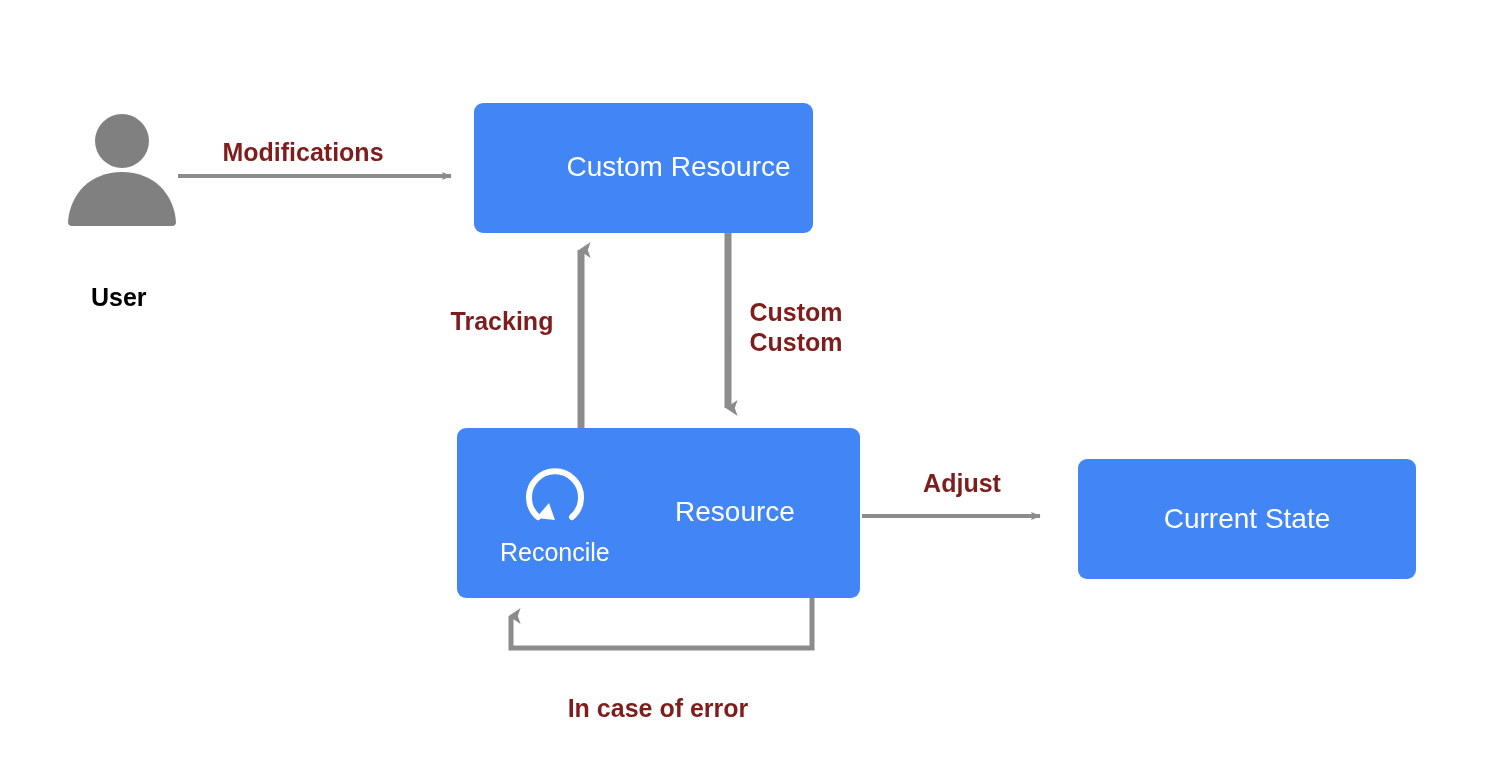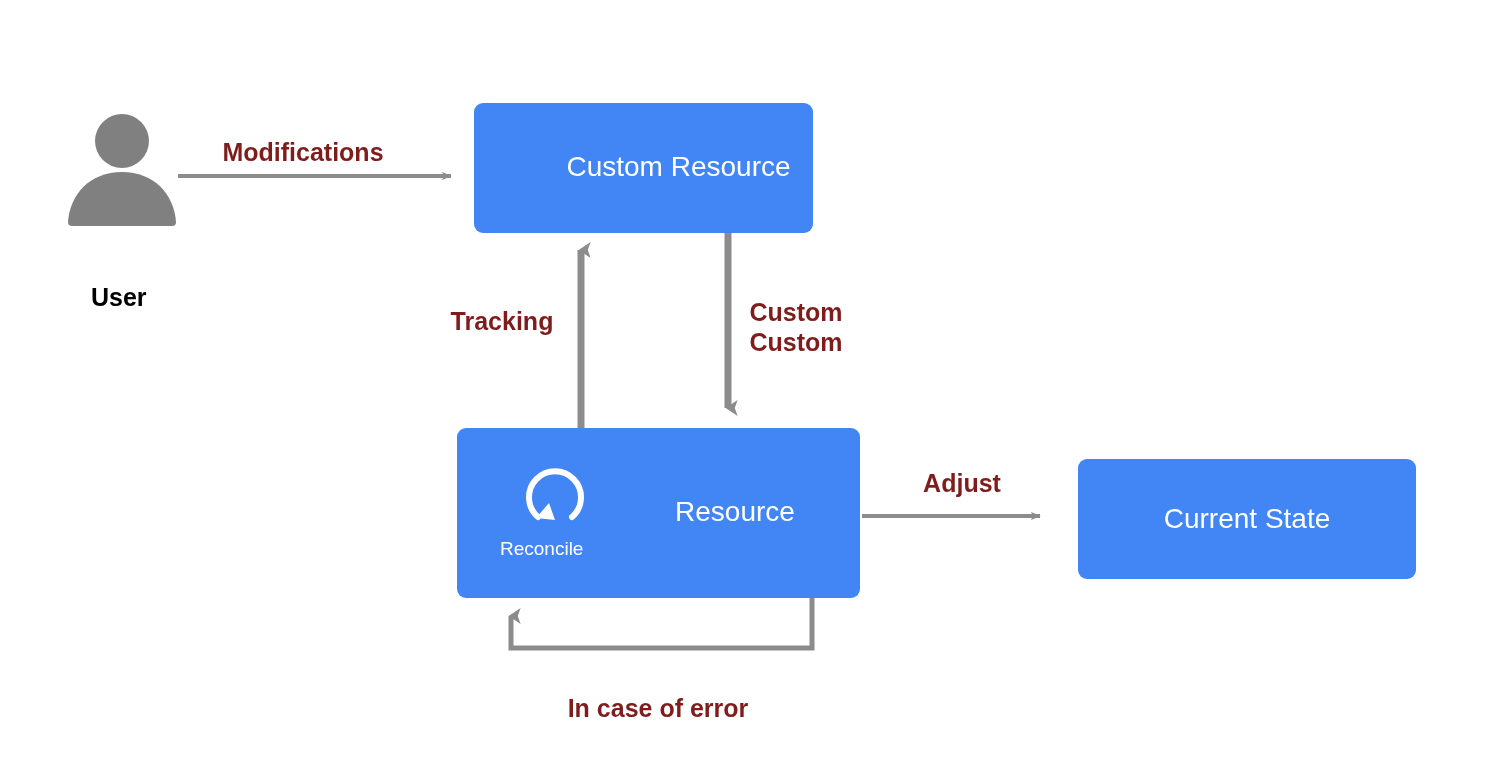--- a/index.html
+++ b/index.html
@@ -88,21 +88,21 @@
   #label-current-state   { left: 1078px; top: 503px; width: 338px; font-size: 28px; }
 
   
   #label-modifications { left: 180px; top: 138px;  width: 246px; font-size: 25px; }
   #label-tracking      { left: 432px; top: 307px;  width: 140px; font-size: 25px; }
   #label-change-events { left: 738px; top: 298px;  width: 116px; font-size: 25px; }
   #label-adjust        { left: 888px; top: 469px;  width: 148px; font-size: 25px; }
   #label-in-case-error { left: 508px; top: 674px;  width: 300px; font-size: 25px; margin-top: 20px; }
 
   #label-user      { left: 91px; top: 249px; font-size: 25px; }
-  #label-reconcile { left: 500px; top: 538px; font-size: 19px; }
+  #label-reconcile { left: 500px; top: 538px; font-size: 25px; }
 </style>
 </head>
 <body>
 
 <div id="canvas">
 
   <svg id="diagram-svg" viewBox="0 0 1487 765">
     <defs>
       <marker id="arrow-right" markerWidth="10" markerHeight="10" refX="9.2" refY="4" orient="auto" markerUnits="userSpaceOnUse">
         <path d="M0,0 L10,4 L0,8 L2.4,4 Z" fill="#8c8c8c"></path>

